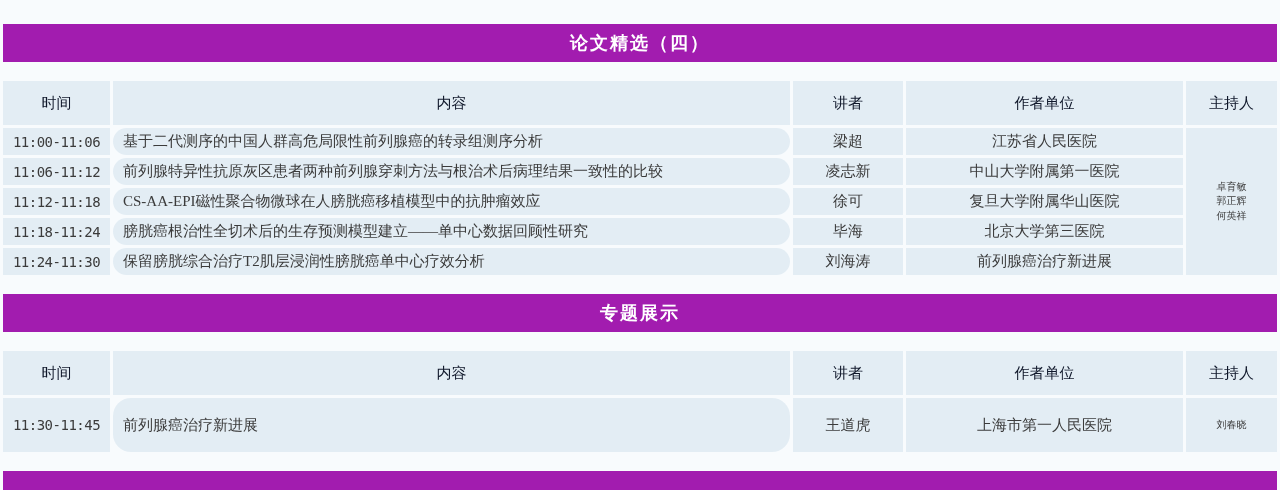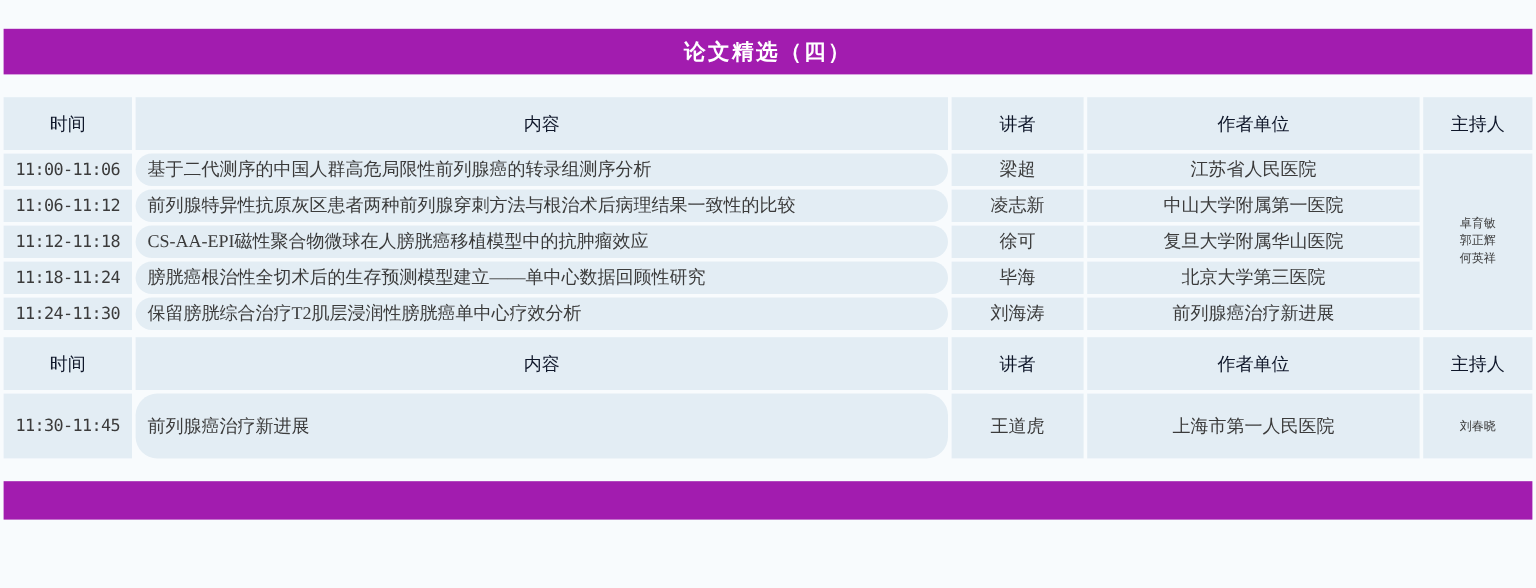--- a/index.html
+++ b/index.html
@@ -128,20 +128,23 @@
       </tr>
       <tr>
         <td class="time">11:24-11:30</td>
         <td class="content">保留膀胱综合治疗T2肌层浸润性膀胱癌单中心疗效分析</td>
         <td>刘海涛</td>
         <td>前列腺癌治疗新进展</td>
       </tr>
     </tbody>
   </table>
 
+  <div class="band">
+    <span>专题展示</span>
+  </div>
 
   <table class="t2">
     <colgroup>
       <col class="c-time">
         <col class="c-cont">
         <col class="c-spk">
         <col class="c-aff">
         <col class="c-host">
     </colgroup>
     <thead>

